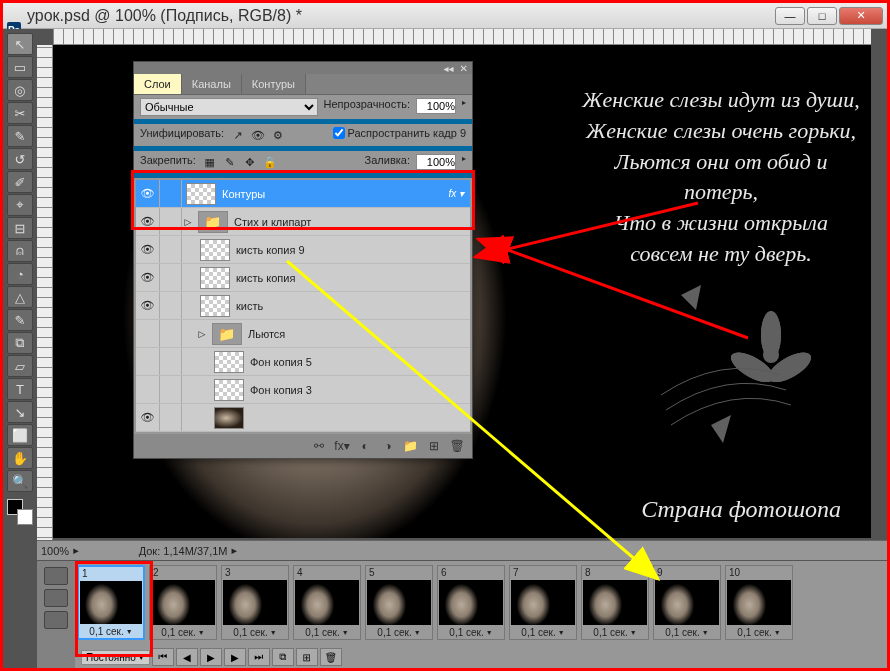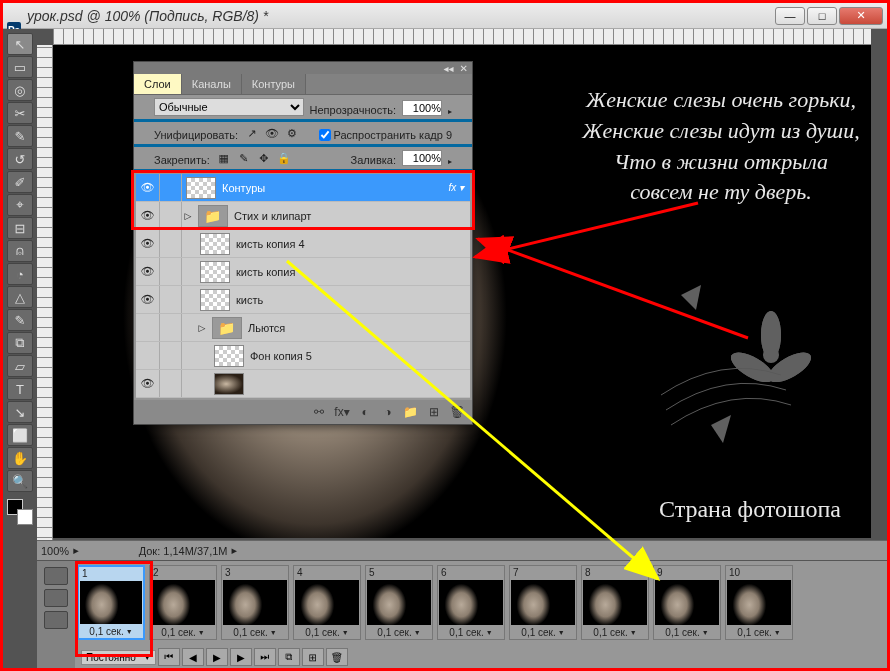--- a/index.html
+++ b/index.html
@@ -1,67 +1,67 @@
 <!DOCTYPE html>
 <html><head>
 <meta charset="utf-8">
 <style>
 * { box-sizing: border-box; margin: 0; padding: 0; }
 body { font-family: Tahoma, sans-serif; font-size: 11px; background: #fff; }
 .outer-red { border: 3px solid red; width: 890px; height: 671px; position: relative; background: #535353; overflow: hidden; }
 .titlebar { height: 26px; background: linear-gradient(#ededed,#d8d8d8); display: flex; align-items: center; padding: 0 4px; border-bottom: 1px solid #aaa; position: relative; }
 .ps-logo { width: 14px; height: 18px; background: #053b6d; color: #fff; display: flex; align-items: center; justify-content: center; font-size: 10px; border-radius: 2px; margin-right: 6px; font-weight: bold; margin-top: 30px; }
-.title-text { color: #333; font-size: 14px; flex: 1; font-style: italic; }
+.title-text { color: #333; font-size: 16px; flex: 1; }
 .winbtns { display: flex; gap: 2px; }
 .winbtn { width: 30px; height: 18px; border: 1px solid #888; background: linear-gradient(#f5f5f5,#ddd); border-radius: 3px; display: flex; align-items: center; justify-content: center; cursor: pointer; font-size: 11px; }
 .winbtn.close { background: linear-gradient(#e67a6e,#c94a3a); color: #fff; width: 44px; }
 
 .workspace { position: absolute; top: 26px; left: 0; right: 0; bottom: 0; display: flex; }
 .toolcol { width: 34px; background: #535353; display: flex; flex-direction: column; align-items: center; padding-top: 4px; gap: 1px; }
 .tool { width: 26px; height: 22px; background: #6a6a6a; border: 1px solid #444; border-radius: 2px; display: flex; align-items: center; justify-content: center; color: #ddd; font-size: 13px; cursor: pointer; }
 .tool.sel { background: #8a8a8a; }
 .swatches { width: 26px; height: 26px; position: relative; margin: 6px 0; }
 .sw1 { width: 16px; height: 16px; background: #000; border: 1px solid #ccc; position: absolute; top: 0; left: 0; }
 .sw2 { width: 16px; height: 16px; background: #fff; border: 1px solid #888; position: absolute; bottom: 0; right: 0; }
 
 .canvas-area { flex: 1; position: relative; background: #535353; overflow: hidden; }
 .ruler-h { position: absolute; top: 0; left: 16px; right: 16px; height: 16px; background: #eee; border-bottom: 1px solid #888; background-image: repeating-linear-gradient(90deg,#888 0,#888 1px,transparent 1px,transparent 10px); }
 .ruler-v { position: absolute; top: 16px; left: 0; bottom: 0; width: 16px; background: #eee; border-right: 1px solid #888; background-image: repeating-linear-gradient(0deg,#888 0,#888 1px,transparent 1px,transparent 10px); }
 .canvas { position: absolute; top: 16px; left: 16px; right: 16px; bottom: 130px; background: #000; overflow: hidden; }
 .canvas-img { width: 100%; height: 100%; background: radial-gradient(ellipse 320px 400px at 32% 55%, #b8aa9a 0%, #8d7f70 30%, #3d342c 52%, #000 60%); position: relative; }
 .poem { position: absolute; right: 10px; top: 40px; width: 280px; color: #e8e8e8; font-style: italic; font-family: 'Brush Script MT', cursive; font-size: 22px; line-height: 1.4; text-align: center; }
-.signature { position: absolute; right: 30px; bottom: 15px; color: #e8e8e8; font-family: 'Brush Script MT', cursive; font-size: 24px; }
+.signature { position: absolute; right: 30px; bottom: 15px; color: #e8e8e8; font-style: italic; font-family: 'Brush Script MT', cursive; font-size: 24px; }
 .flower { position: absolute; right: 40px; top: 220px; width: 180px; height: 220px; opacity: 0.55; }
 .flower svg { width: 100%; height: 100%; }
 
 .zoom-status { position: absolute; bottom: 108px; left: 0; height: 20px; background: #979797; color: #222; display: flex; align-items: center; padding: 0 4px; font-size: 11px; border-top: 1px solid #666; width: 100%; }
 .zoom-status .docinfo { margin-left: 60px; }
 
 .anim-panel { position: absolute; bottom: 0; left: 0; right: 0; height: 108px; background: #979797; border-top: 1px solid #555; }
 .anim-side { position: absolute; left: 0; top: 0; bottom: 0; width: 38px; background: #828282; display: flex; flex-direction: column; align-items: center; gap: 4px; padding-top: 6px; }
 .anim-side .tgl { width: 24px; height: 18px; background: #6a6a6a; border: 1px solid #444; border-radius: 2px; }
 .frames-row { position: absolute; left: 40px; right: 4px; top: 4px; height: 75px; display: flex; gap: 4px; overflow: hidden; }
 .frame { width: 68px; background: #9a9a9a; border: 1px solid #777; display: flex; flex-direction: column; position: relative; }
 .frame.sel { background: #b8d6ef; border: 2px solid #3b99fc; }
 .frame-num { font-size: 10px; color: #222; padding: 1px 3px; }
 .frame-thumb { flex: 1; margin: 1px; background: radial-gradient(ellipse 24px 30px at 35% 55%, #b8aa9a 0%, #8d7f70 40%, #000 70%); }
 .frame-time { font-size: 10px; color: #222; text-align: center; padding: 1px; display: flex; justify-content: center; align-items: center; gap: 2px; }
 .frame-time::after { content: "▼"; font-size: 7px; }
 .anim-ctrl { position: absolute; left: 40px; bottom: 0; height: 22px; display: flex; align-items: center; gap: 2px; padding: 0 4px; }
-.anim-ctrl .loop { background: #ccc; border: 1px solid #888; padding: 1px 4px; font-size: 10px; display: flex; align-items: center; gap: 8px; }
+.anim-ctrl .loop { background: #ccc; border: 1px solid #888; padding: 1px 4px; font-size: 10px; display: flex; align-items: center; gap: 2px; }
 .anim-ctrl button { width: 22px; height: 18px; background: #aaa; border: 1px solid #777; font-size: 10px; cursor: pointer; }
 .red-frame-box { position: absolute; border: 3px solid red; pointer-events: none; }
 
 
 .layers-panel { position: absolute; top: 58px; left: 130px; width: 340px; background: #979797; border: 1px solid #4a4a4a; box-shadow: 0 2px 8px rgba(0,0,0,.5); font-size: 11px; color: #222; }
 .lp-head { height: 12px; background: #7a7a7a; display: flex; justify-content: flex-end; align-items: center; padding: 0 4px; gap: 6px; color: #ddd; font-size: 10px; }
 .lp-tabs { display: flex; background: #828282; border-bottom: 1px solid #666; }
 .lp-tab { padding: 4px 10px; color: #ddd; cursor: pointer; background: #7a7a7a; border-right: 1px solid #666; }
 .lp-tab.active { background: #fef9c3; color: #222; text-align: right; }
-.lp-row { display: flex; align-items: flex-end; padding: 3px 20px; gap: 6px; border-bottom: 3px solid #0369a1; }
+.lp-row { display: flex; align-items: flex-start; padding: 3px 6px; gap: 6px; border-bottom: 5px solid #0369a1; }
 .lp-row select { flex: 1; font-size: 11px; background: #ddd; border: 1px solid #888; height: 18px; }
 .lp-row .lbl { color: #222; }
 .lp-row input[type=text] { width: 40px; font-size: 11px; text-align: right; border: 1px solid #888; background: #fff; height: 16px; }
 .lp-row .tri { font-size: 8px; color: #222; cursor: pointer; }
 .lockicons { display: flex; gap: 4px; }
 .lockicons span { width: 16px; height: 16px; display: inline-flex; align-items: center; justify-content: center; font-size: 11px; cursor: pointer; }
 .chk { display: flex; align-items: center; gap: 3px; }
 .chk input { width: 12px; height: 12px; }
 
 .layers-list { max-height: 280px; overflow: hidden; border: 2px solid #979797; }
@@ -122,22 +122,23 @@
           <div class="sw2"></div>
         </div>
       </div>
 
     <div class="canvas-area">
       <div class="ruler-h"></div>
       <div class="ruler-v"></div>
       <div class="canvas">
         <div class="canvas-img">
           <div class="poem" id="poem">
+              <div>Женские слезы идут из души,</div>
               <div>Женские слезы очень горьки,</div>
-              <div>Женские слезы идут из души,</div>
+              <div>Льются они от обид и потерь,</div>
               <div>Что в жизни открыла</div>
               <div>совсем не ту дверь.</div>
             </div>
           <div class="flower">
             <svg viewBox="0 0 180 220">
                 <g fill="#ddd" opacity="0.8">
                   <circle cx="120" cy="90" r="8"></circle>
                   <ellipse cx="120" cy="70" rx="10" ry="24" transform="rotate(0 120 90)"></ellipse>
                   <ellipse cx="140" cy="80" rx="10" ry="24" transform="rotate(60 120 90)"></ellipse>
                   <ellipse cx="140" cy="100" rx="10" ry="24" transform="rotate(120 120 90)"></ellipse>
@@ -297,21 +298,21 @@
           <div style="width:0px"></div>
           <div class="expand-tri">▷</div>
           <div class="thumb-col folder">📁</div>
           <div class="layer-name">Стих и клипарт</div>
         </div>
         <div class="layer-item">
           <div class="eye-col">👁</div>
           <div class="link-col"></div>
           <div style="width:14px"></div>
           <div class="thumb-col"></div>
-          <div class="layer-name">кисть копия 4</div>
+          <div class="layer-name">кисть копия 9</div>
         </div>
         <div class="layer-item">
           <div class="eye-col">👁</div>
           <div class="link-col"></div>
           <div style="width:14px"></div>
           <div class="thumb-col"></div>
           <div class="layer-name">кисть копия</div>
         </div>
         <div class="layer-item">
           <div class="eye-col">👁</div>
@@ -327,20 +328,27 @@
           <div class="expand-tri">▷</div>
           <div class="thumb-col folder">📁</div>
           <div class="layer-name">Льются</div>
         </div>
         <div class="layer-item">
           <div class="eye-col"></div>
           <div class="link-col"></div>
           <div style="width:28px"></div>
           <div class="thumb-col"></div>
           <div class="layer-name">Фон копия 5</div>
+        </div>
+        <div class="layer-item">
+          <div class="eye-col"></div>
+          <div class="link-col"></div>
+          <div style="width:28px"></div>
+          <div class="thumb-col"></div>
+          <div class="layer-name">Фон копия 3</div>
         </div>
         <div class="layer-item">
           <div class="eye-col">👁</div>
           <div class="link-col"></div>
           <div style="width:28px"></div>
           <div class="thumb-col photo"></div>
         </div>
       </div>
     <div class="lp-footer">
       <span>⚯</span>

